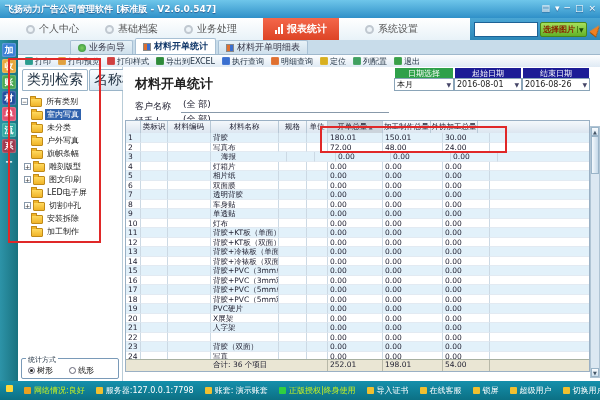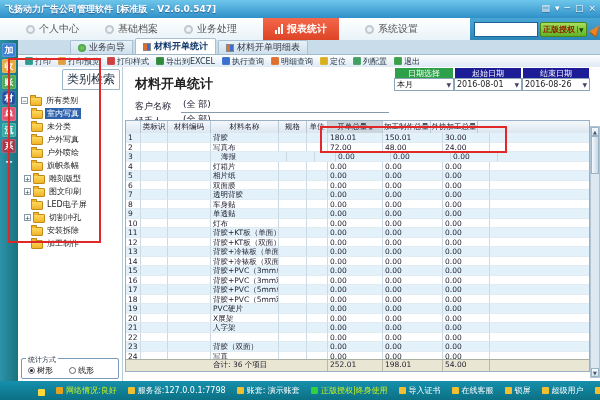--- a/index.html
+++ b/index.html
@@ -51,22 +51,22 @@
   .left-rail{position:absolute;left:0;top:40px;width:18px;height:341px;
     background:linear-gradient(90deg,#2d93a8,#19727f);display:flex;flex-direction:column;
     align-items:center;padding-top:3px;box-sizing:border-box;gap:2px;}
   .rail-btn{width:14px;height:14px;border-radius:2px;color:#fff;font-size:9px;line-height:14px;
     text-align:center;font-weight:bold;box-shadow:inset 0 0 2px rgba(255,255,255,.6);}
   .rail-btn.plain{box-shadow:none;font-size:11px;}
   
   .left-panel{position:absolute;left:18px;top:67px;width:105px;height:314px;background:#fff;
     border-right:1px solid #b8ccd8;box-sizing:border-box;}
   .search-tabs{display:flex;gap:1px;padding:2px 2px 0 4px;}
-  .search-tab{font-size:12px;padding:1px 4px;background:linear-gradient(#fafdff,#d8e6f0);
-    border:1px solid #9ab4c8;border-radius:2px 2px 0 0;color:#234;white-space:nowrap;margin-left:40px;}
+  .search-tab{font-size:14px;padding:1px 4px;background:linear-gradient(#fafdff,#d8e6f0);
+    border:1px solid #9ab4c8;border-radius:2px 2px 0 0;color:#234;white-space:nowrap;}
   .search-tab.active{background:#fff;}
   .tree{padding:4px 2px 0 3px;font-size:8px;color:#222;}
   .tree-row{display:flex;align-items:center;gap:2px;height:13px;white-space:nowrap;}
   .tree-row.child{padding-left:10px;}
   .tree-row.child.expandable{padding-left:3px;}
   .expander{width:7px;height:7px;border:1px solid #8899aa;background:#fff;font-size:6px;
     line-height:5px;text-align:center;color:#333;box-sizing:border-box;flex:none;}
   .folder-icon{width:10px;height:7px;background:linear-gradient(#ffd95e,#f0b428);
     border:1px solid #c08a18;border-radius:1px;position:relative;flex:none;margin-top:2px;}
   .folder-icon::before{content:"";position:absolute;top:-3px;left:-1px;width:4px;height:2px;
@@ -169,21 +169,21 @@
         <span>报表统计</span>
       </div>
       <div class="nav-item">
         <span class="nav-dot-icon"></span>
         <span>系统设置</span>
       </div>
     </div>
   <div class="nav-right">
     <input class="img-input" value="" style="">
     <span class="pick-btn">
-      <span>正版授权</span>
+      <span>选择图片</span>
       <span class="pick-dd">▼</span>
     </span>
     <span class="pointer-icon"></span>
   </div>
 </div>
 
 <div class="tabstrip" id="tabstrip">
     <div class="tab">
       <span class="wizard-icon"></span>
       <span>业务向导</span>
@@ -263,24 +263,20 @@
         <span class="folder-icon"></span>
         <span class="tree-label selected">室内写真</span>
       </div>
       <div class="tree-row child">
         <span class="folder-icon"></span>
         <span class="tree-label">未分类</span>
       </div>
       <div class="tree-row child">
         <span class="folder-icon"></span>
         <span class="tree-label">户外写真</span>
-      </div>
-      <div class="tree-row child">
-        <span class="folder-icon"></span>
-        <span class="tree-label">户外喷绘</span>
       </div>
       <div class="tree-row child">
         <span class="folder-icon"></span>
         <span class="tree-label">旗帜条幅</span>
       </div>
       <div class="tree-row child expandable">
         <span class="expander">+</span>
         <span class="folder-icon"></span>
         <span class="tree-label">雕刻版型</span>
       </div>
@@ -671,21 +667,21 @@
     <div class="sb-btn">▲</div>
     <div class="sb-thumb"></div>
     <div class="sb-btn bottom">▼</div>
   </div>
 </div>
 
 <div class="red-box" style="left:8px;top:58px;width:93px;height:185px;"></div>
 <div class="red-box" style="left:320px;top:126px;width:187px;height:27px;"></div>
 
 <div class="statusbar">
-  <div id="status-left" style="display:flex;align-items:flex-end;margin-left:32px;">
+  <div id="status-left" style="display:flex;align-items:flex-start;">
       <div class="st-item">
         <span class="st-icon" style="background: rgb(255, 216, 58);"></span>
       </div>
       <div class="st-item">
         <span class="st-icon" style="background: rgb(232, 160, 32);"></span>
         <span style="color: rgb(200, 240, 32);">网络情况:良好</span>
       </div>
       <div class="st-item">
         <span class="st-icon" style="background: rgb(240, 192, 48);"></span>
         <span style="color: rgb(255, 255, 255);">服务器:127.0.0.1:7798</span>

